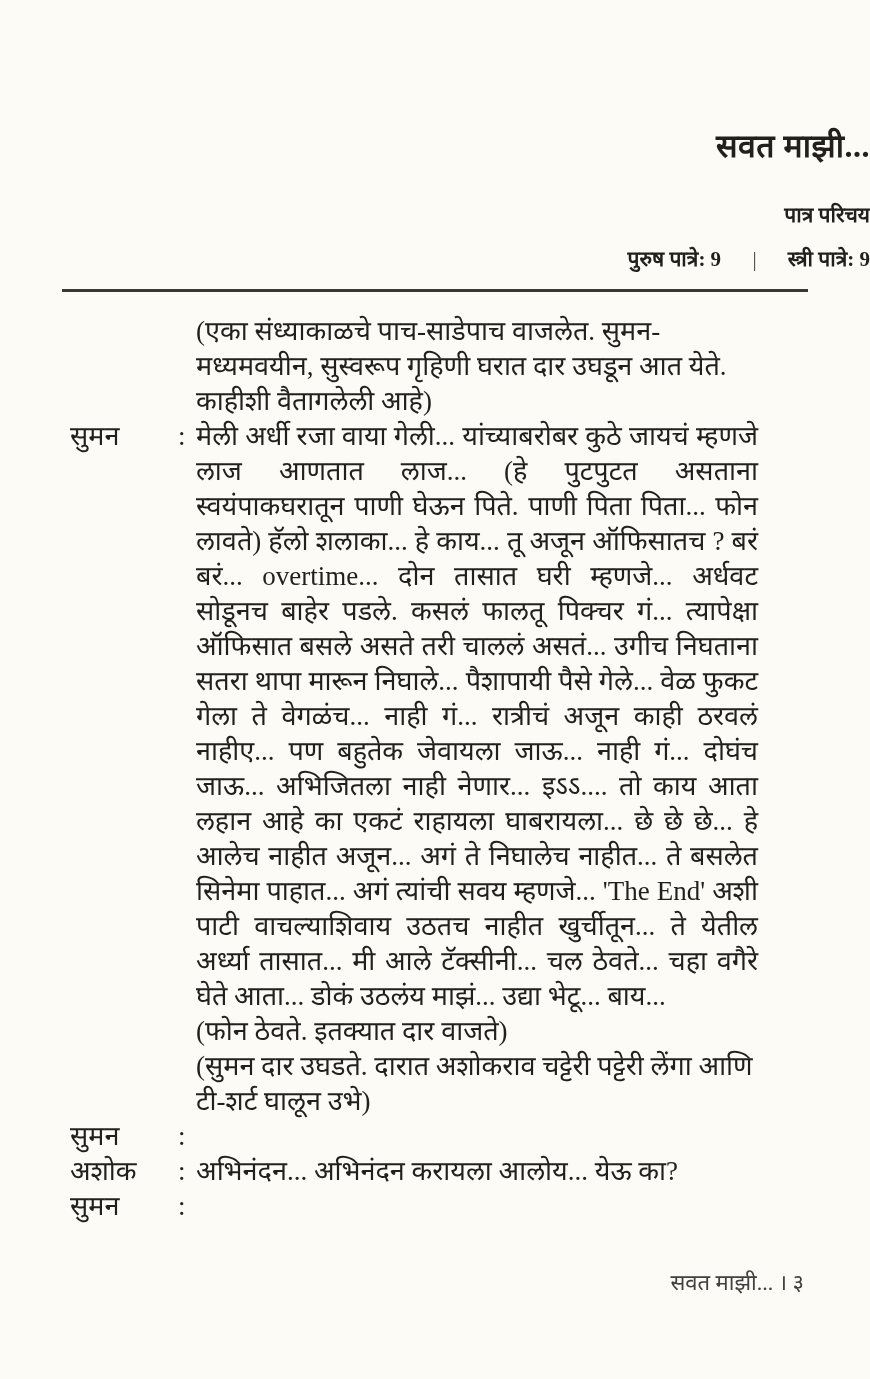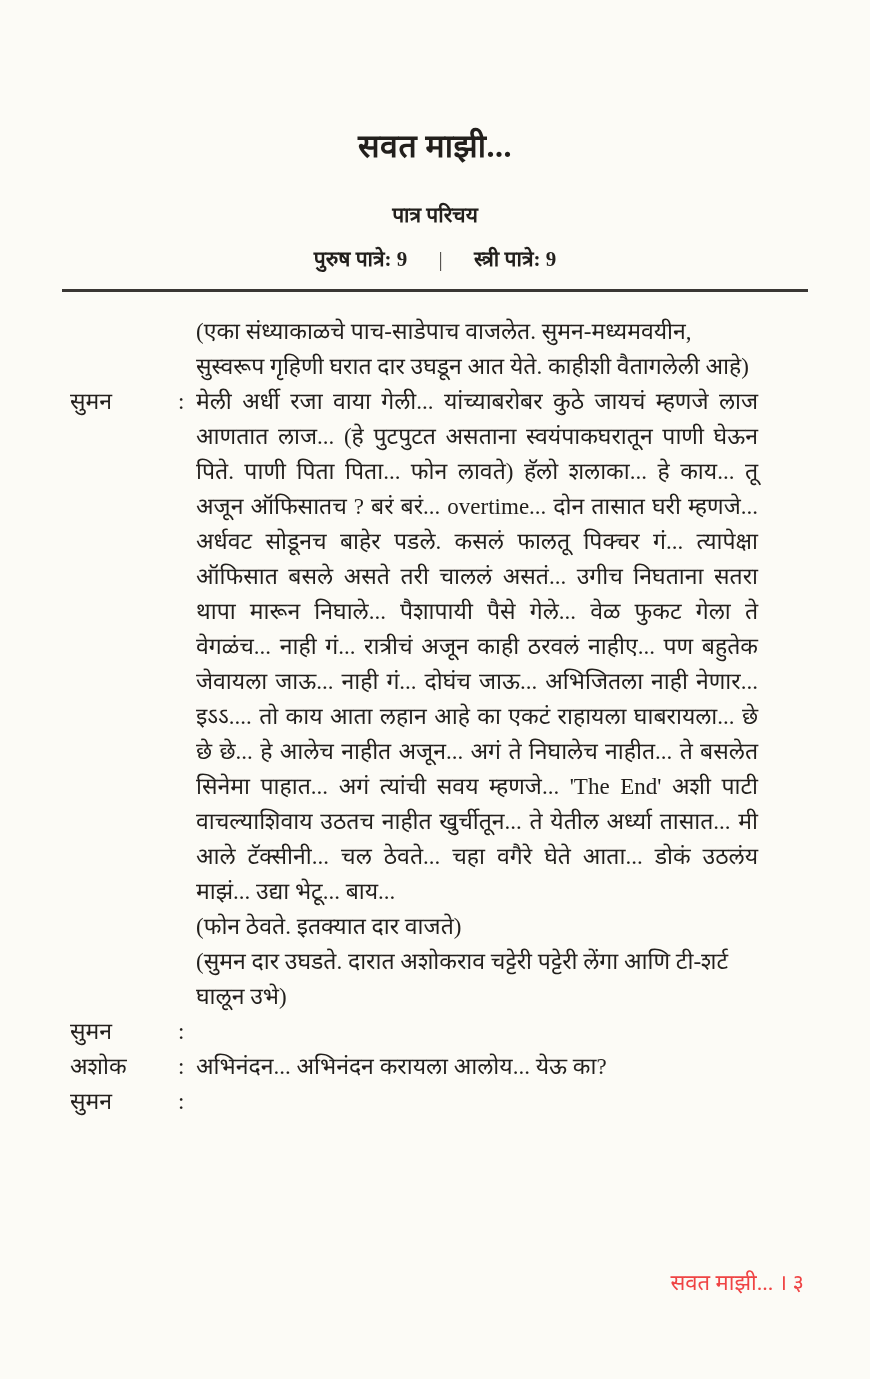--- a/index.html
+++ b/index.html
@@ -13,21 +13,21 @@
     height: 1379px;
     margin: 0 auto;
     background: #fcfbf6;
     color: #221f1c;
     font-family: "Liberation Serif", "DejaVu Serif", "DejaVu Sans", serif;
     overflow: hidden;
   }
   
   .page-header {
     padding-top: 126px;
-    text-align: center;
+    text-align: right;
   }
   .title {
     margin: 0;
     font-size: 32px;
     line-height: 40px;
     font-weight: bold;
     letter-spacing: 0.5px;
   }
   .cast-heading {
     margin-top: 34px;
@@ -49,21 +49,21 @@
   }
   .divider {
     margin: 15px 62px 0 62px;
     border: none;
     border-top: 3px solid #3a3734;
     height: 0;
   }
   
   .script-body {
     margin: 22px 112px 0 70px;
-    font-size: 23px;
+    font-size: 27px;
     line-height: 35px;
   }
   .row { margin: 0; }
   .row.dialogue {
     display: grid;
     grid-template-columns: 108px 18px 1fr;
     align-items: start;
   }
   .speaker { white-space: nowrap; }
   .colon { text-align: left; }
@@ -74,21 +74,21 @@
   .row.stage {
     padding-left: 126px;
   }
   
   .page-footer {
     position: absolute;
     top: 1268px;
     right: 66px;
     font-size: 22px;
     line-height: 30px;
-    color: #ef4444;
+    color: #404040;
   }
 </style>
 </head>
 <body>
 
 <div class="page">
 
   <header class="page-header">
     <h1 class="title">सवत माझी...</h1>
     <div class="cast-heading">पात्र परिचय</div>

